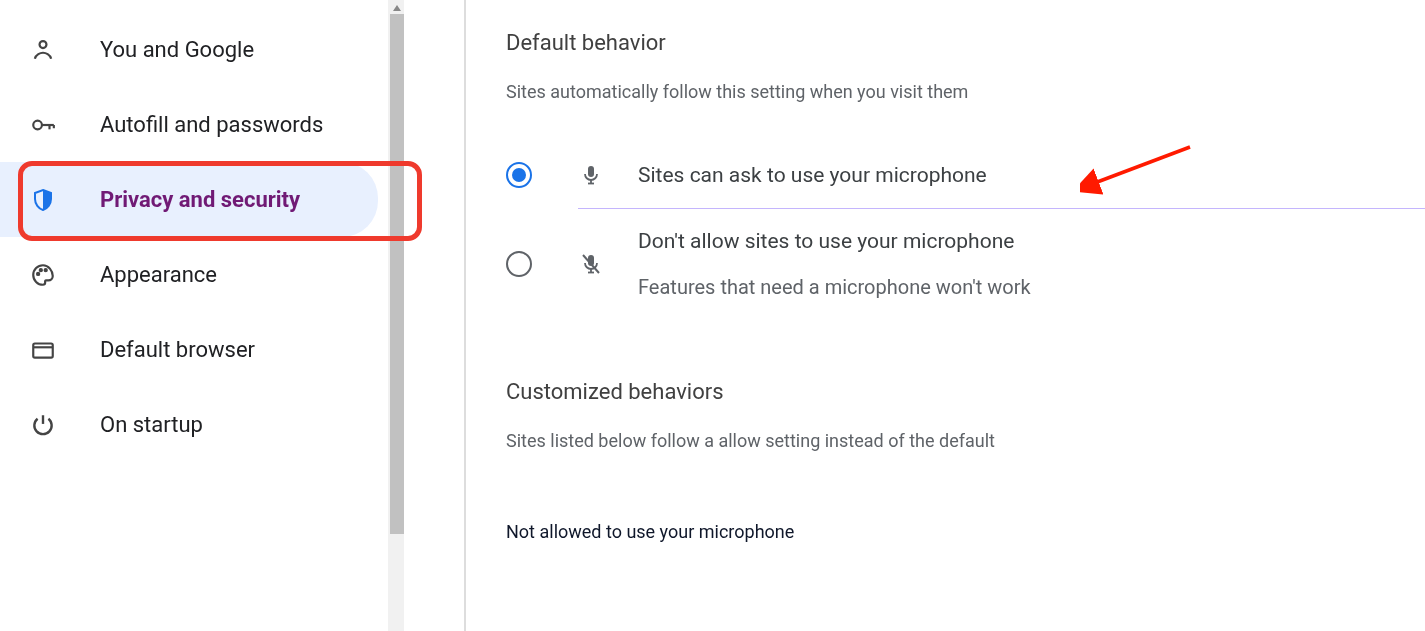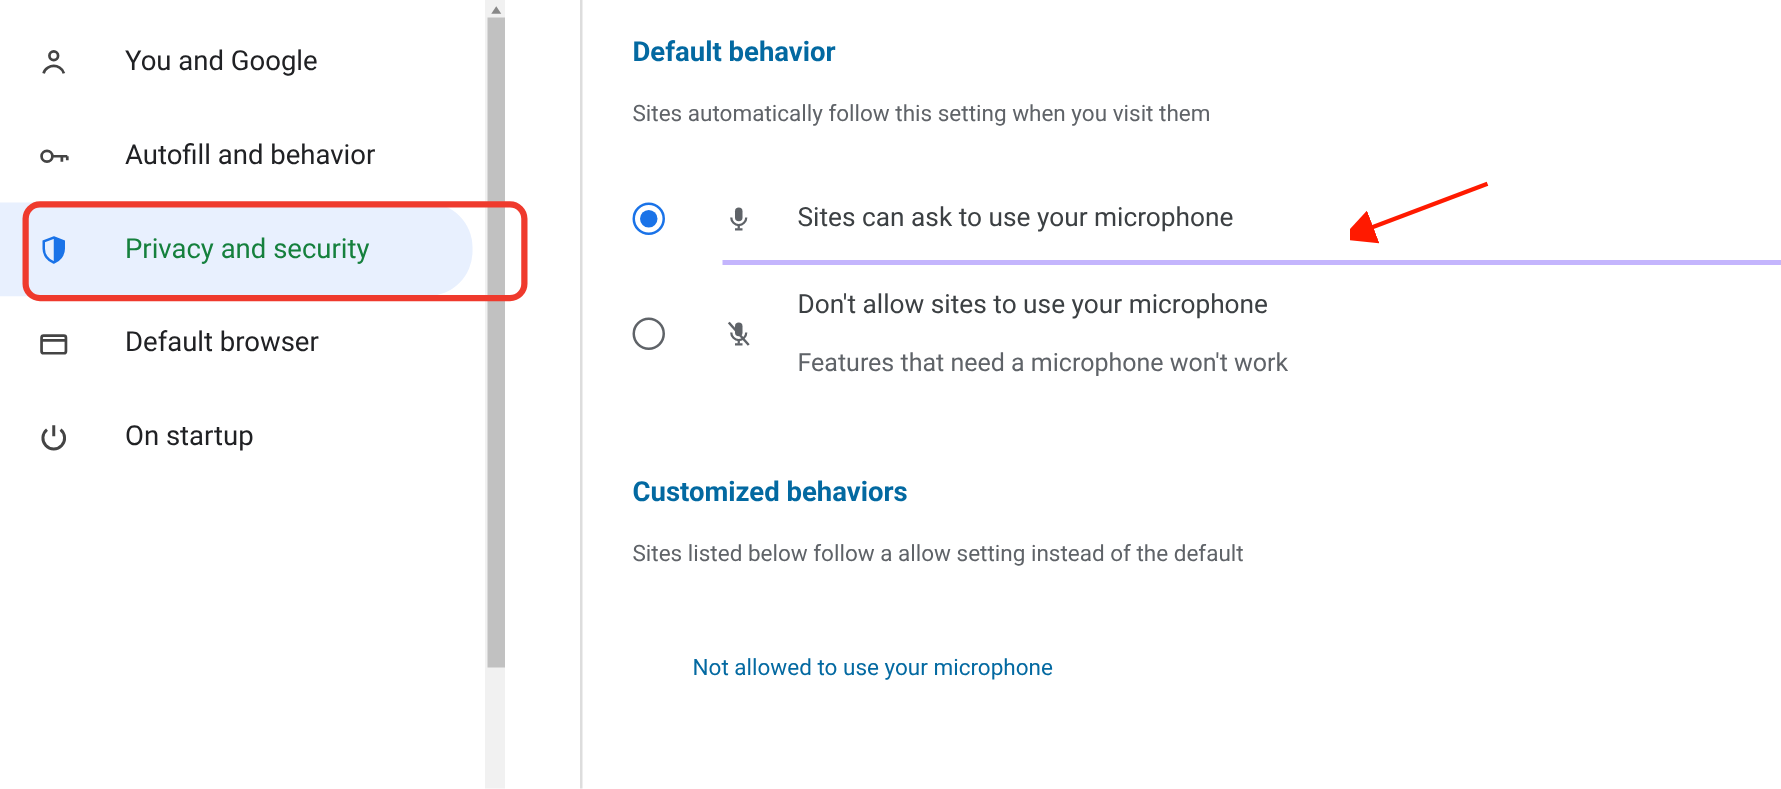--- a/index.html
+++ b/index.html
@@ -42,21 +42,22 @@
     .sidebar-item .label {
       font-size: 22px;
       color: #202124;
       margin-left: 44px;
       font-weight: 400;
     }
     .sidebar-item.selected {
       background: #e8f0fe;
     }
     .sidebar-item.selected .label {
-      color: #15803d;
+      color: #701a75;
+      font-weight: bold;
     }
     .sidebar-item.selected .icon {
       color: #1a73e8;
     }
     .highlight {
       position: absolute;
       border: 5px solid #ef3a2d;
       border-radius: 14px;
       left: 18px;
       top: 161px;
@@ -92,36 +93,36 @@
       background: #ddd;
       height: 100%;
       margin-left: 60px;
     }
     .main {
       flex: 1;
       padding: 30px 0 0 40px;
     }
     .section-title {
       font-size: 22px;
-      color: #0369a1;
-      font-weight: 700;
+      color: #404040;
+      font-weight: 400;
       margin-bottom: 26px;
     }
     .section-desc {
       font-size: 18px;
       color: #5f6368;
       margin-bottom: 40px;
     }
     .radio-row {
       display: flex;
       align-items: center;
       padding: 20px 0;
     }
     .radio-row.top-border {
-      border-top: 4px solid #c4b5fd;
+      border-top: 1px solid #c4b5fd;
       margin-left: 72px;
       padding-left: 0;
     }
     .radio-row .rpad { margin-left: -72px; display: flex; align-items: center; width: 100%; }
     .radio {
       width: 26px;
       height: 26px;
       border-radius: 50%;
       border: 2.5px solid #5f6368;
       display: flex;
@@ -186,34 +187,45 @@
 
     <div class="sidebar-item">
       <span class="icon">
         <svg viewBox="0 0 24 24" width="26" height="26" fill="none" stroke="currentColor" stroke-width="2">
             <circle cx="7" cy="12" r="4"></circle>
             <path d="M11 12h11"></path>
             <path d="M18 12v4"></path>
             <path d="M22 12v3"></path>
           </svg>
       </span>
-      <span class="label">Autofill and behavior</span>
+      <span class="label">Autofill and passwords</span>
     </div>
 
     <div class="sidebar-item selected">
       <span class="icon">
         <svg viewBox="0 0 24 24" width="24" height="24" fill="currentColor">
             <path d="M12 2 L20 5 V11 C20 16 16.5 20.5 12 22 C7.5 20.5 4 16 4 11 V5 Z" fill="none" stroke="currentColor" stroke-width="2"></path>
             <path d="M12 2 L12 22 L12 22 C16.5 20.5 20 16 20 11 V5 L12 2 Z" fill="currentColor"></path>
           </svg>
       </span>
       <span class="label">Privacy and security</span>
     </div>
 
 
+    <div class="sidebar-item">
+      <span class="icon">
+        <svg viewBox="0 0 24 24" width="26" height="26" fill="none" stroke="currentColor" stroke-width="2">
+            <path d="M12 3a9 9 0 1 0 0 18c1.5 0 2-1 2-2s-.5-2 1-2h2a4 4 0 0 0 4-4c0-5-4-10-9-10z"></path>
+            <circle cx="7.5" cy="11" r="1" fill="currentColor"></circle>
+            <circle cx="10" cy="7.5" r="1" fill="currentColor"></circle>
+            <circle cx="14.5" cy="7.5" r="1" fill="currentColor"></circle>
+          </svg>
+      </span>
+      <span class="label">Appearance</span>
+    </div>
 
 
     <div class="sidebar-item">
       <span class="icon">
         <svg viewBox="0 0 24 24" width="26" height="26" fill="none" stroke="currentColor" stroke-width="2">
             <rect x="3" y="6" width="18" height="13" rx="1.5"></rect>
             <path d="M3 9.5h18"></path>
           </svg>
       </span>
       <span class="label">Default browser</span>
@@ -283,21 +295,21 @@
     </div>
   </div>
 
   <div style="height:60px"></div>
 
   <div class="section-title">Customized behaviors</div>
   <div class="section-desc">Sites listed below follow a allow setting instead of the default</div>
 
   <div style="height:30px"></div>
 
-  <div class="section-desc" style="color:#0369a1;margin-left:48px;">Not allowed to use your microphone</div>
+  <div class="section-desc" style="color:#0f172a;">Not allowed to use your microphone</div>
 </div>
 
 <svg class="arrow-annot" width="120" height="60">
   <defs>
     <marker id="ah" markerWidth="8" markerHeight="8" refX="2" refY="4" orient="auto">
       <path d="M0,0 L8,4 L0,8 Z" fill="#ff1a00"></path>
     </marker>
   </defs>
   <line x1="110" y1="5" x2="12" y2="42" stroke="#ff1a00" stroke-width="3.5" marker-end="url(#ah)"></line>
 </svg>

